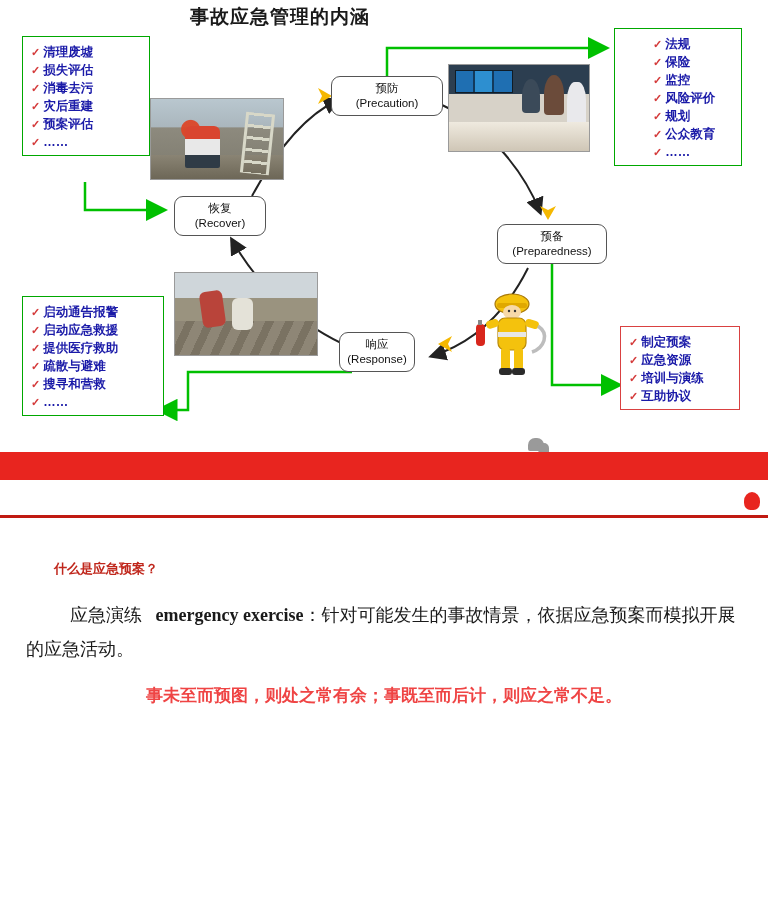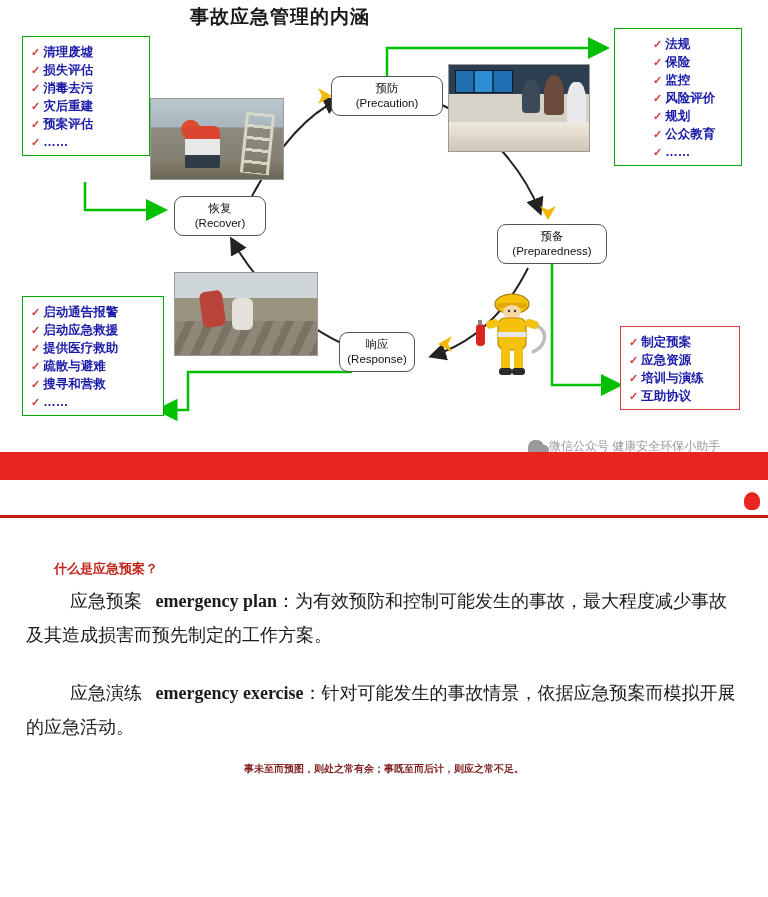--- a/index.html
+++ b/index.html
@@ -181,23 +181,23 @@
     font-family: "Liberation Serif", serif;
     margin: 0 0 10px 0;
     text-indent: 0;
   }
   .para .indent { display: inline-block; width: 44px; }
   .para .en-term { font-family: "Liberation Serif", serif; font-weight: bold; }
   .gap { height: 14px; }
   #quote {
     margin-top: 18px;
     text-align: center;
-    font-size: 10px;
+    font-size: 17px;
     font-weight: bold;
-    color: #7f1d1d;
+    color: #ef4444;
     font-family: "Liberation Sans", sans-serif;
   }
 </style>
 </head>
 <body>
 
 <div id="page">
 
   <div id="slide">
 
@@ -334,36 +334,31 @@
       <rect x="46" y="78" width="13" height="7" rx="3" fill="#2b2b2b"></rect>
 
       <rect x="10" y="34" width="9" height="22" rx="4" fill="#d8261c"></rect>
       <rect x="12" y="30" width="4" height="5" fill="#888"></rect>
 
       <path d="M72,36 C84,44 78,58 66,62" stroke="#bdbdbd" stroke-width="3.5" fill="none"></path>
     </svg>
 
     <div id="watermark">
       <span class="wx"></span>
-      <span>微信公众号 健康安全环保小助手</span>
     </div>
   </div>
 
   <div id="red-band"></div>
   <div id="white-gap"></div>
   <div id="corner-dot"></div>
   <div id="thin-rule"></div>
 
   <div id="doc">
 
     <div class="q-head">什么是应急预案？</div>
-    <div class="para">
-      <span class="indent"></span><span>应急预案</span>
-      &nbsp;&nbsp;<span class="en-term">emergency plan</span><span>：为有效预防和控制可能发生的事故，最大程度减少事故及其造成损害而预先制定的工作方案。</span>
-    </div>
 
     <div class="gap"></div>
 
     <div class="para">
       <span class="indent"></span><span>应急演练</span>
       &nbsp;&nbsp;<span class="en-term">emergency exercise</span><span>：针对可能发生的事故情景，依据应急预案而模拟开展的应急活动。</span>
     </div>
 
     <div id="quote">事未至而预图，则处之常有余；事既至而后计，则应之常不足。</div>
   </div>

